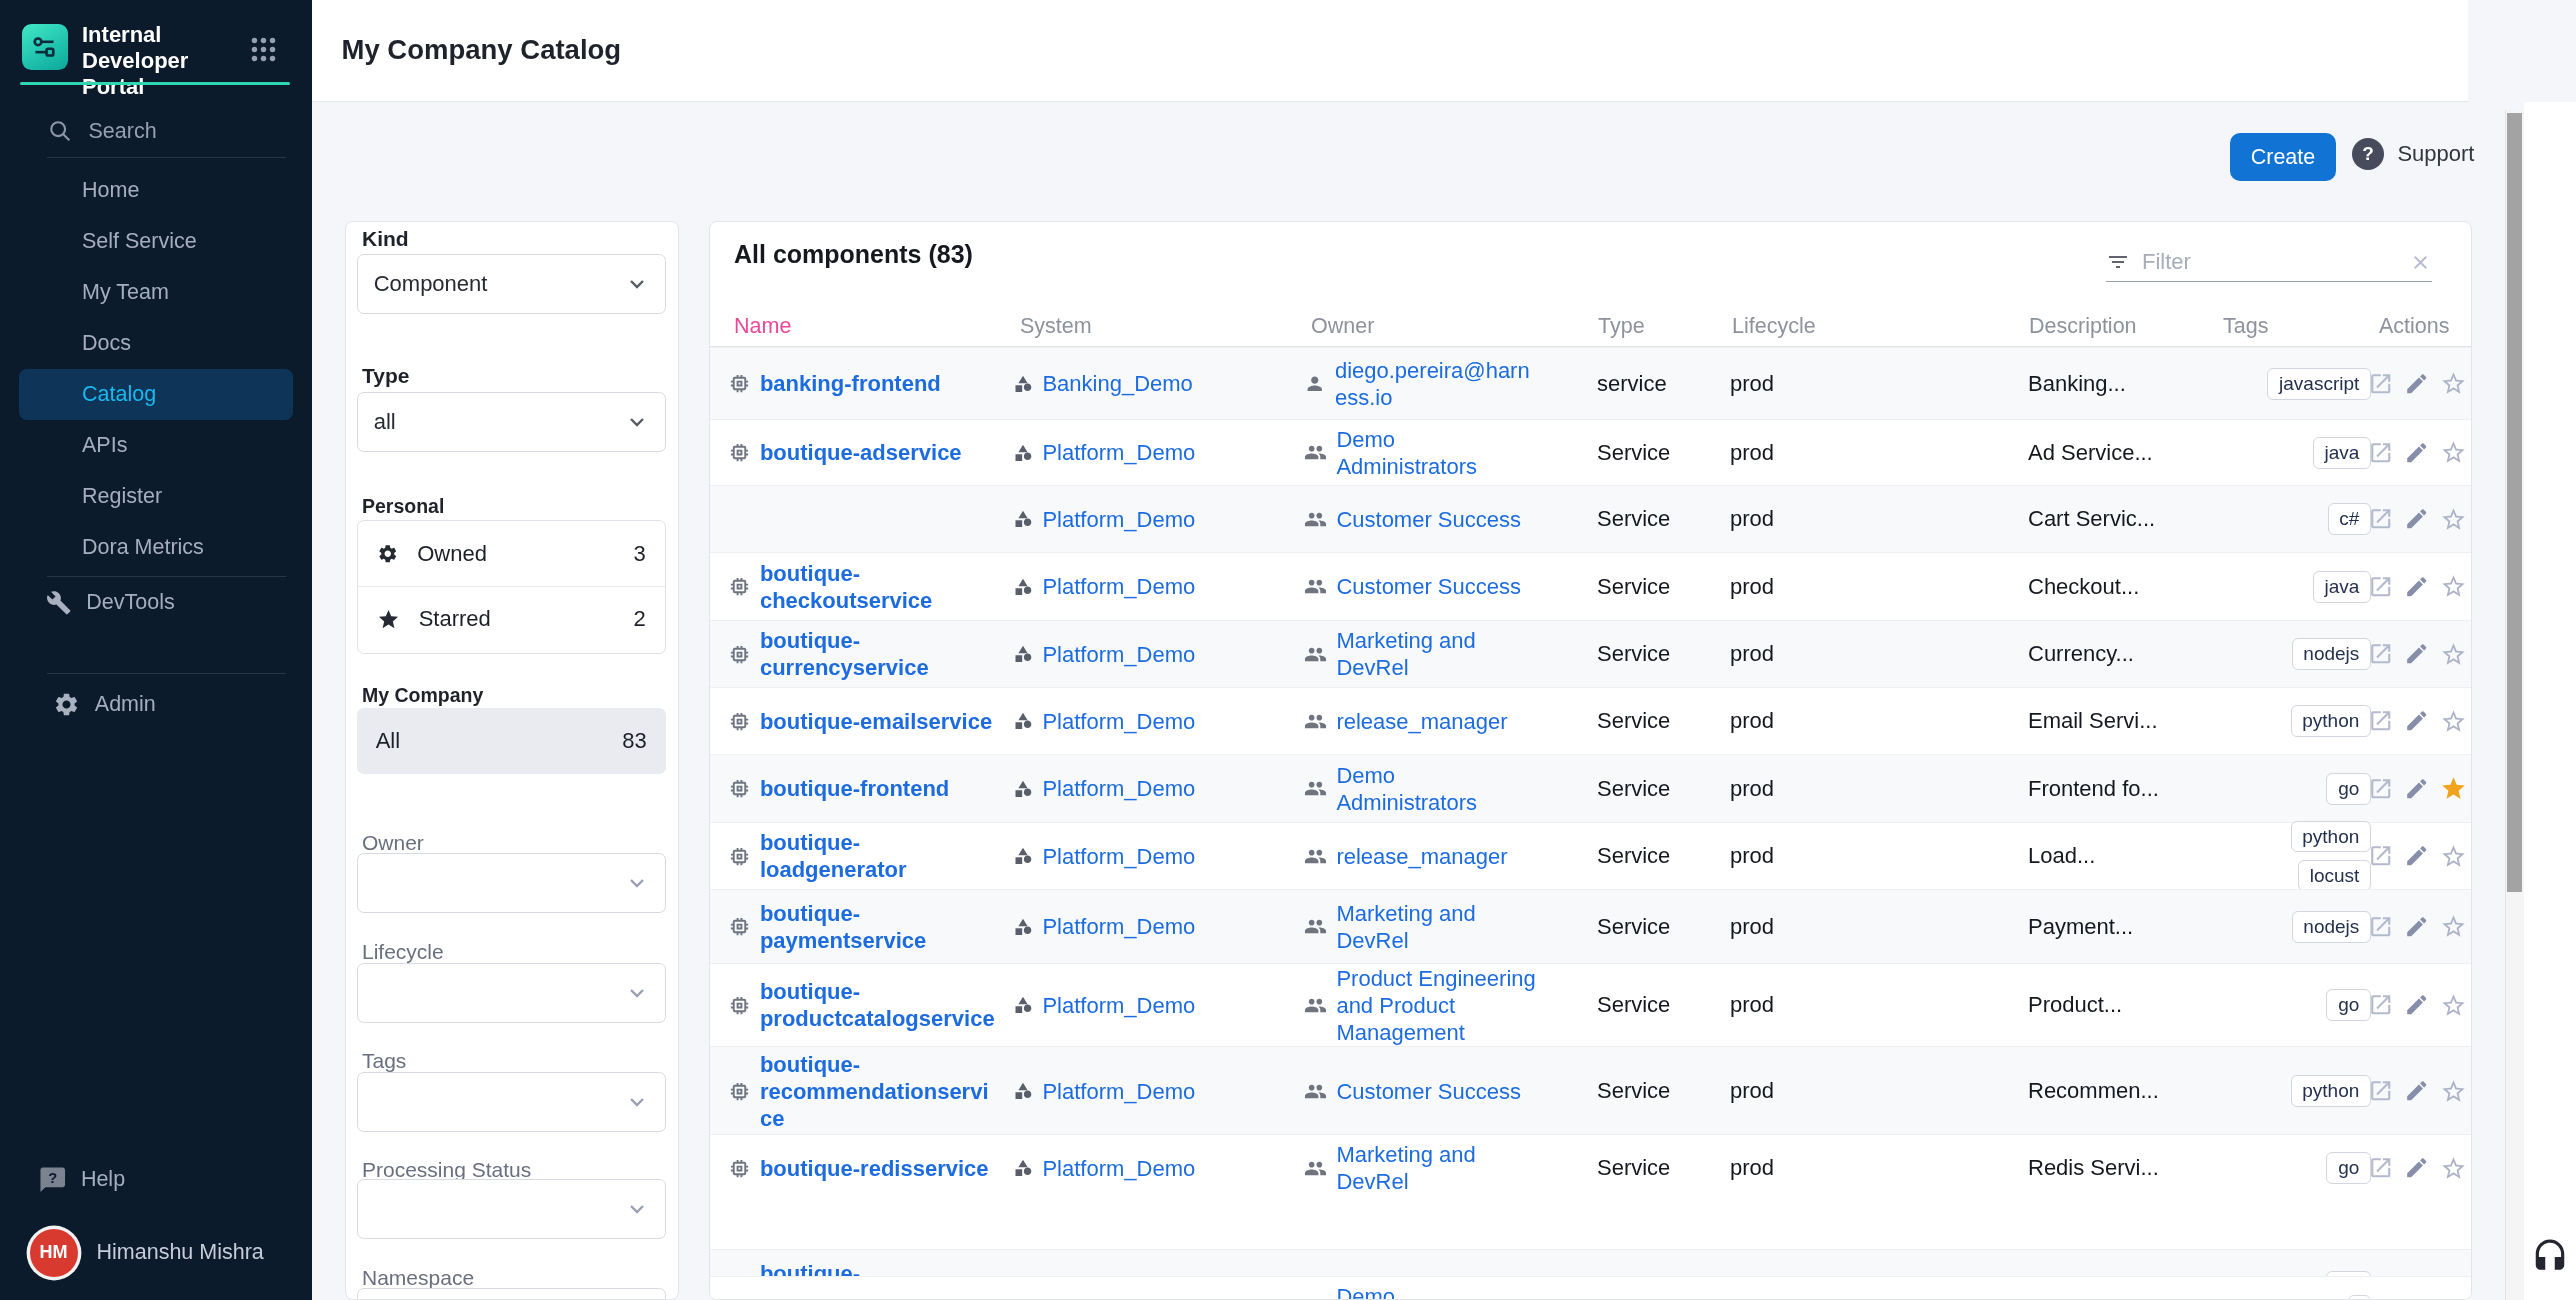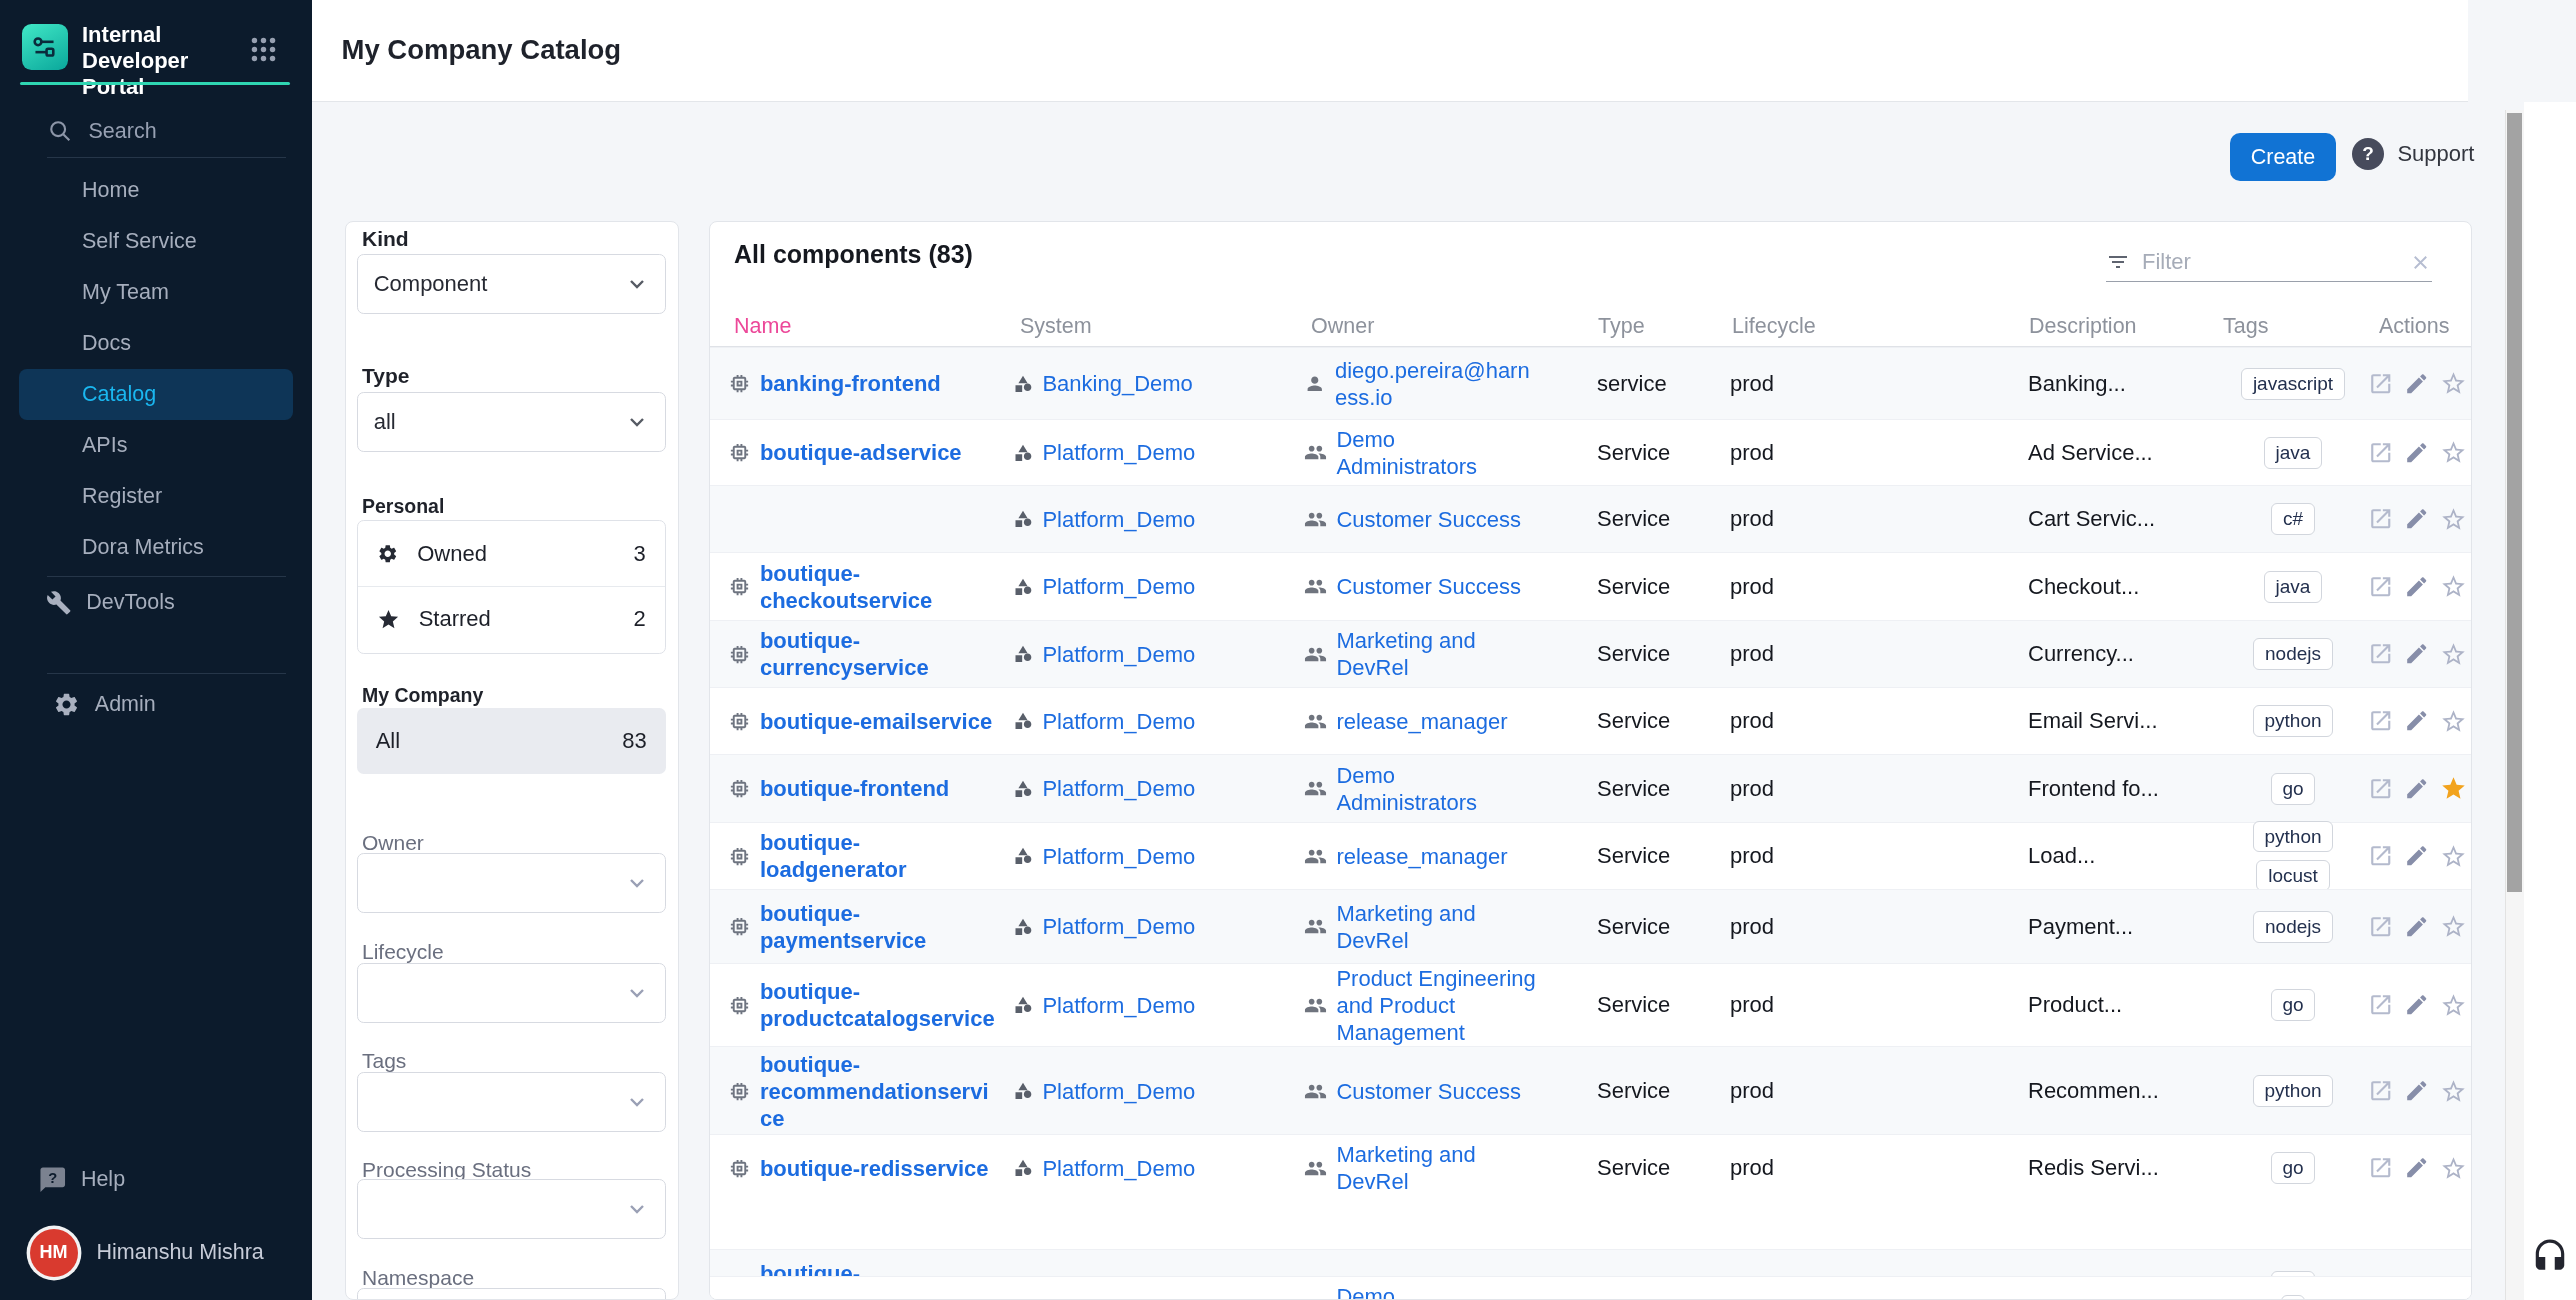--- a/index.html
+++ b/index.html
@@ -80,21 +80,21 @@
   .c-name { left:17.5px; width:270px; gap:9.4px; }
   .name-link { color:var(--link-blue,#1c6ce0); font-weight:bold; font-size:22px; line-height:27px; max-width:236px;
     overflow-wrap:anywhere; cursor:pointer; }
   .link { color:var(--link-blue,#1c6ce0); font-size:22px; line-height:27px; cursor:pointer; }
   .c-system { left:303px; width:268px; gap:9.4px; }
   .c-owner { left:594px; width:232px; gap:9.4px; }
   .owner-text { overflow-wrap:anywhere; max-width:201px; }
   .c-type { left:887px; width:128px; font-size:22px; color:#15181f; }
   .c-life { left:1020px; width:134px; font-size:22px; color:#15181f; }
   .c-desc { left:1318px; width:183px; font-size:22px; color:#15181f; white-space:nowrap; overflow:hidden; }
-  .c-tags { left:1505px; width:156px; flex-direction:column; align-items:center; justify-content:center; gap:8px; }
+  .c-tags { left:1505px; width:156px; flex-direction:column; align-items:flex-end; justify-content:center; gap:8px; }
   .tag { border:1.3px solid #d2d6dd; border-radius:6px; padding:4px 10.7px; font-size:19px; color:#23304e; background:#fff;
     min-width:23px; min-height:31px; display:flex; align-items:center; }
   .c-actions { left:1658px; width:101px; gap:10.7px; }
   .act { display:flex; cursor:pointer; }
   .icn { display:flex; }
 
   
   .sb-track { position:absolute; left:2193px; top:8px; width:19px; height:1191px; background:#f5f5f5; border-left:0.7px solid #e2e2e2; }
   .sb-thumb { position:absolute; left:2195px; top:10.7px; width:14.8px; height:779px; background:#a3a3a3; cursor:pointer; }
   .right-strip { position:absolute; left:2212px; top:0; width:52px; height:1199px; background:#fff; }

